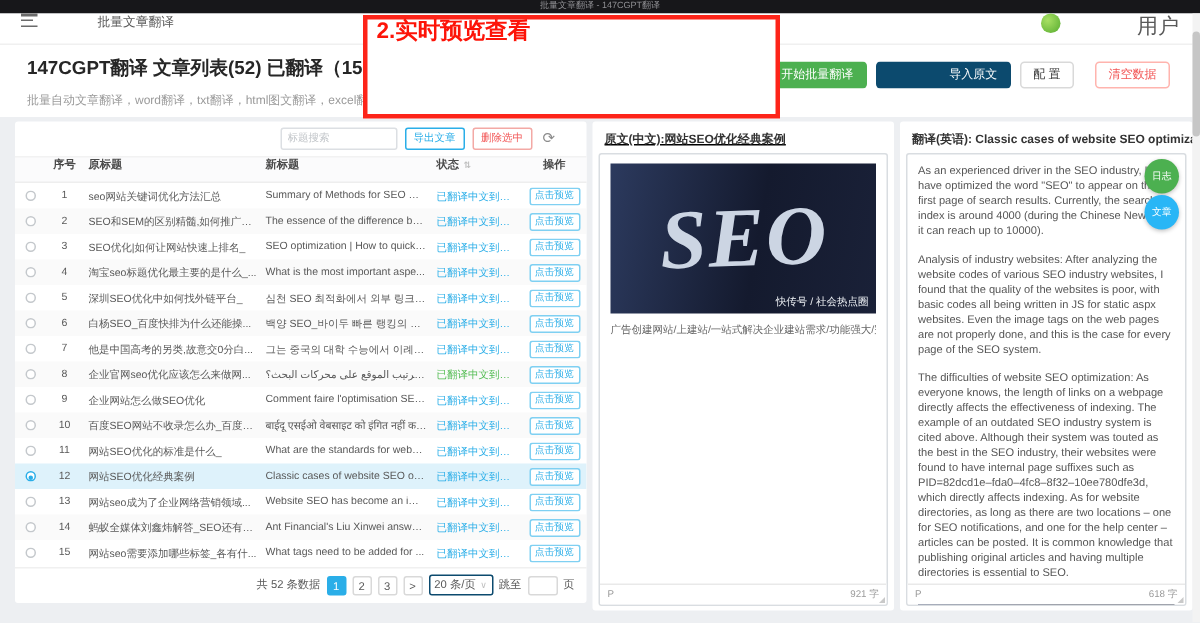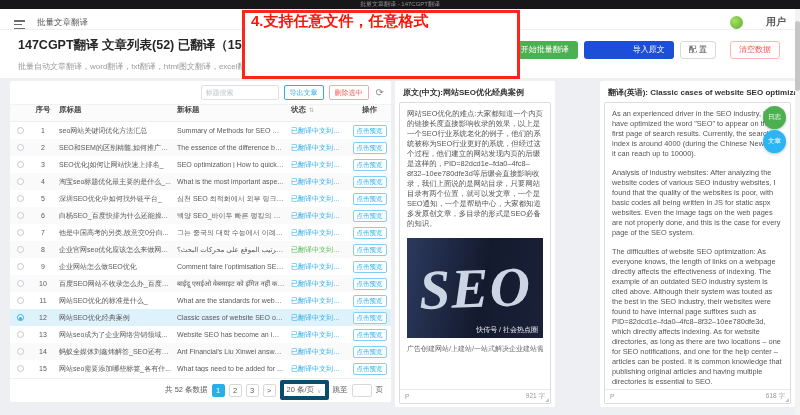--- a/index.html
+++ b/index.html
@@ -5,53 +5,53 @@
   * { margin:0; padding:0; box-sizing:border-box; }
   html,body { width:800px; height:415px; overflow:hidden; }
   body { font-family:"Liberation Sans","DejaVu Sans",sans-serif; background:#edeff2; position:relative; }
 
   
   .titlebar { position:absolute; top:0; left:0; width:800px; height:9px; background:#17171a;
               color:#8f8f93; font-size:6px; line-height:9px; text-align:center; }
 
   
   .topnav { position:absolute; top:9px; left:0; width:800px; height:21px; background:#fff;
-            border-bottom:1px solid #f0f0f0; display:flex; align-items:flex-end; padding:0 14px; }
+            border-bottom:1px solid #f0f0f0; display:flex; align-items:flex-start; padding:0 14px;gap:28px; }
   .hamburger { width:11px; height:9px; display:flex; flex-direction:column; justify-content:space-between; cursor:pointer; }
   .hamburger i { display:block; height:1.5px; background:#6b6b6b; }
   .hamburger i:nth-child(2){ width:8px; }
   .app-name { margin-left:12px; font-size:8.5px; color:#595959; }
   .nav-spacer { flex:1; }
   .avatar { width:13px; height:13px; border-radius:50%; background:radial-gradient(circle at 35% 35%, #a8e063,#56ab2f); }
-  .user-label { margin-left:23px; font-size:10px; color:#595959;font-weight:bold; }
+  .user-label { margin-left:23px; font-size:14px; color:#595959; }
 
   
   .header-block { position:absolute; top:30px; left:0; width:800px; height:48px; background:#fff; }
   .page-title { position:absolute; left:18px; top:7px; font-size:12.5px; font-weight:bold; color:#262626; }
   .page-sub { position:absolute; left:18px; top:31px; font-size:8px; color:#9a9a9a; }
   .actions { position:absolute; right:20px; top:11px; display:flex; gap:6px; }
   .btn { font-size:8px; padding:3px 8px; border-radius:3px; border:1px solid transparent; cursor:pointer;
          background:#fff; white-space:nowrap; line-height:10px; }
   .btn-green { background:#4cb050; color:#fff; }
-  .btn-blue  { background:#1d4ed8; color:#fff;padding-left:48px; }
+  .btn-blue  { background:#0c4a6e; color:#fff;padding-left:48px; }
   .btn-plain { border-color:#d9d9d9; color:#333; }
   .btn-red-outline { border-color:#ffb4ae; color:#f25555; margin-left:8px;font-family:Liberation Serif, serif; }
 
   
   .annotation { position:absolute; left:242px; top:10px; width:278px; height:69px; background:#fff;
                 border:3px solid #fd2419; z-index:30; padding:0px 6px; }
   .annotation div { font-size:15px; font-weight:bold; color:#fd1408; line-height:15.5px; white-space:nowrap; }
 
   
   .main { position:absolute; top:78px; left:0; width:800px; height:337px; background:#edeff2; }
   .panel { position:absolute; background:#fff; border-radius:2px; }
 
   
   .table-panel { left:10px; top:3px; width:381px; height:321px; }
-  .toolbar { height:23px; display:flex; align-items:center; justify-content:flex-end; gap:5px; padding:0 7px; }
+  .toolbar { height:23px; display:flex; align-items:center; justify-content:flex-end; gap:5px; padding:0 21px; }
   .search-input { width:78px; height:15px; border:1px solid #dcdfe3; border-radius:2px; font-size:7px;
                   padding:0 4px; color:#333; font-family:inherit; }
   .search-input::placeholder { color:#c0c4c8; }
   .btn-sm { font-size:7px; padding:2.5px 5px; border-radius:2px; background:#fff; cursor:pointer; line-height:8px; }
   .btn-outline-blue { border:1px solid #2aaee8; color:#2aaee8; }
   .btn-outline-red  { border:1px solid #f3a9a5; color:#f25555; }
   .refresh { font-size:10px; color:#8c8c8c; margin-left:2px; cursor:pointer; }
 
   .thead { display:flex; align-items:flex-start; height:18px; background:#fbfbfc; border-top:1px solid #f2f2f2;
            border-bottom:1px solid #eeeeee; font-size:7.5px; font-weight:bold; color:#4a4a4a; }
@@ -74,27 +74,27 @@
                      border-radius:50%; background:#2aaee8; }
   .st-cyan { color:#2aaee8; } .st-green { color:#53bc52; }
   .op-btn { display:inline-block; border:1px solid #7fd0f2; color:#2aaee8; font-size:6.5px;
             padding:1.5px 3px; border-radius:2px; background:#fff; cursor:pointer; line-height:7px; }
 
   .pagination { height:23px; border-top:1px solid #f0f0f0; display:flex; align-items:center;
                 justify-content:flex-end; gap:4px; padding-right:8px; font-size:7.5px; color:#595959; }
   .pbox { min-width:13px; height:13px; line-height:12px; text-align:center; border:1px solid #d9d9d9;
           border-radius:2px; background:#fff; padding:0 2px; cursor:pointer; }
   .pbox.on { background:#2aaee8; border-color:#2aaee8; color:#fff; }
-  .per-page { border:4px solid #0c4a6e; border-radius:2px; padding:1px 3px; display:flex; align-items:center;
+  .per-page { border:1px solid #0c4a6e; border-radius:2px; padding:1px 3px; display:flex; align-items:center;
               gap:3px; cursor:pointer; background:#fff; }
   .caret { font-size:6px; color:#bfbfbf; }
   .jump-input { width:20px; height:13px; border:1px solid #d9d9d9; border-radius:2px; }
 
   
-  .src-panel { left:395px; top:3px; width:160px; height:326px; }
+  .src-panel { left:395px; top:3px; width:201px; height:326px;text-decoration:underline; }
   .dst-panel { left:600px; top:3px; width:195px; height:326px; }
   .panel-title { padding:6px 8px 4px; font-size:8px; font-weight:bold; color:#333; white-space:nowrap; overflow:hidden; }
   .editor { position:absolute; top:21px; left:4px; right:4px; bottom:3px; border:1px solid #d9dde1;
             border-radius:2px; overflow:hidden; padding:6px 7px 18px; }
   .editor p { font-size:7.4px; line-height:10px; color:#555; margin-bottom:9px; }
   .seo-image { height:100px; background:linear-gradient(100deg,#2c3a5e 0%,#141a2e 55%,#1a2138 100%);
                position:relative; display:flex; align-items:center; justify-content:center; overflow:hidden; }
   .seo-image .big { font-family:"Liberation Serif","DejaVu Serif",serif; font-style:italic; font-weight:bold;
                     font-size:56px; color:#ccd5e3; letter-spacing:1px; transform:rotate(-2deg); }
   .seo-image .cap { position:absolute; right:5px; bottom:3px; font-size:7px; color:#eef1f5; }
@@ -140,21 +140,21 @@
   <div class="page-sub">批量自动文章翻译，word翻译，txt翻译，html图文翻译，excel翻译，txt翻译等</div>
   <div class="actions">
     <button class="btn btn-green">开始批量翻译</button>
     <button class="btn btn-blue">导入原文</button>
     <button class="btn btn-plain">配 置</button>
     <button class="btn btn-red-outline">清空数据</button>
   </div>
 </div>
 
 <div class="annotation">
-  <div>4.支持任意文件，任意格式</div>
+  <div>2.实时预览查看</div>
 </div>
 
 <div class="main">
 
   <div class="panel table-panel">
     <div class="toolbar">
       <input class="search-input" placeholder="标题搜索" style="">
       <button class="btn-sm btn-outline-blue">导出文章</button>
       <button class="btn-sm btn-outline-red">删除选中</button>
       <span class="refresh">⟳</span>
@@ -334,21 +334,20 @@
       <span>跳至</span>
       <input class="jump-input" style="">
       <span>页</span>
     </div>
   </div>
 
   <div class="panel src-panel">
     <div class="panel-title">原文(中文):网站SEO优化经典案例</div>
     <div class="editor">
       <div>
-          <p>网站SEO优化的难点:大家都知道一个内页的链接长度直接影响收录的效果，以上是一个SEO行业系统老化的例子，他们的系统被称为SEO行业更好的系统，但经过这个过程，他们建立的网站发现内页的后缀是这样的，PID=82dcd1e–fda0–4fc8–8f32–10ee780dfe3d等后缀会直接影响收录，我们上面说的是网站目录，只要网站目录有两个位置，就可以发文章，一个是SEO通知，一个是帮助中心，大家都知道多发原创文章，多目录的形式是SEO必备的知识。</p>
         </div>
       <div class="seo-image">
         <span class="big">SEO</span>
         <span class="cap">快传号 / 社会热点圈</span>
       </div>
       <div class="ad-text">广告创建网站/上建站/一站式解决企业建站需求/功能强大/完全免费!</div>
       <div class="editor-footer">
         <span>P</span>
         <span>921 字</span>
       </div>

